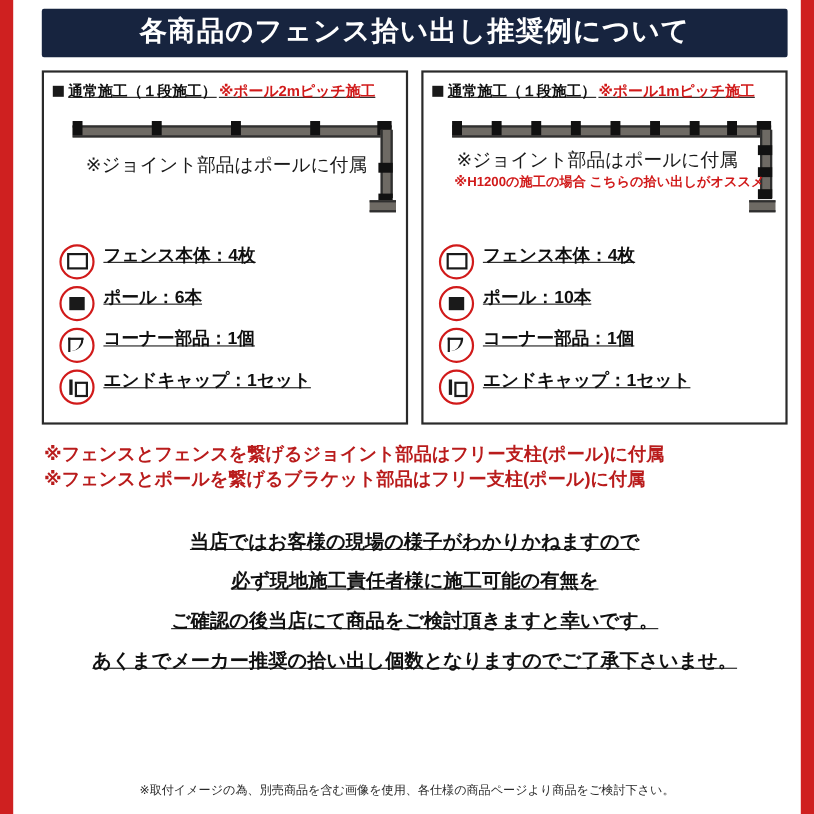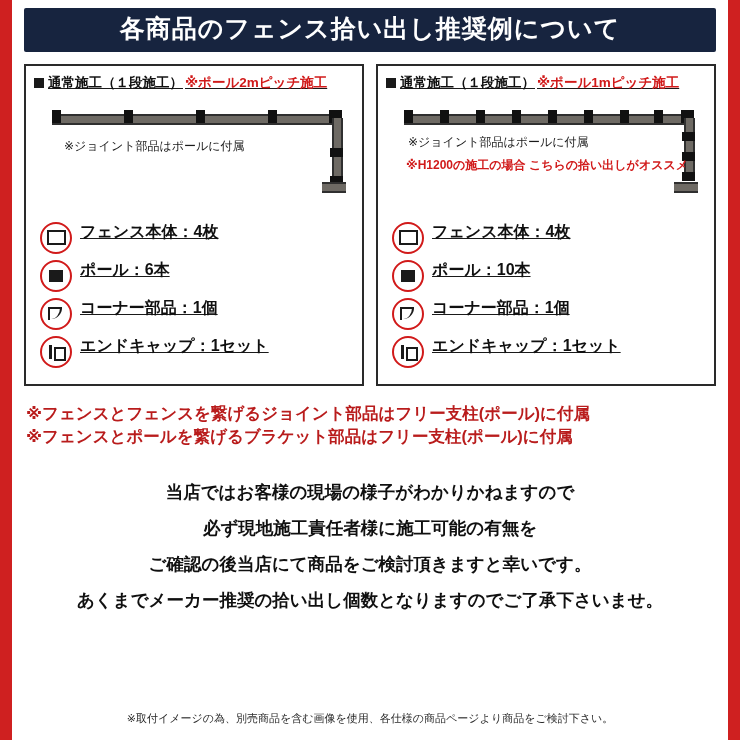--- a/index.html
+++ b/index.html
@@ -14,20 +14,21 @@
   
   .edge-bar{
     position:absolute;top:0;width:12px;height:740px;background:#cf2020;
   }
   .edge-bar.left{left:0;}
   .edge-bar.right{right:0;}
 
   .page{
     position:absolute;left:12px;top:0;width:716px;height:740px;
     box-sizing:border-box;
+    padding-left:14px;
   }
 
   
   .title-band{
     margin:8px 12px 0 12px;
     background:#17243f;
     border-radius:2px;
     text-align:center;
     padding:7px 0 9px 0;
   }
@@ -71,21 +72,21 @@
   .panel-head .red{color:#d11a1a;margin-left:2px;}
 
   
   .diagram{
     position:relative;
     height:120px;
     margin:2px 0 2px 0;
   }
   .diagram .note{
     position:absolute;
-    font-size:12px;
+    font-size:17px;
     color:#1a1a1a;
     white-space:nowrap;
   }
   .diagram .note-red{
     position:absolute;
     font-size:12px;
     font-weight:bold;
     color:#d11a1a;
     white-space:nowrap;
     line-height:1.25;
@@ -146,20 +147,21 @@
     font-size:16.5px;
     font-weight:bold;
     line-height:1.45;
     white-space:nowrap;
   }
 
   
   .body-text{
     margin:26px 10px 0 10px;
     text-align:center;
+    text-decoration:underline;
   }
   .body-text .bl{
     font-size:17.5px;
     font-weight:bold;
     color:#101010;
     line-height:2.05;
     white-space:nowrap;
   }
 
   

